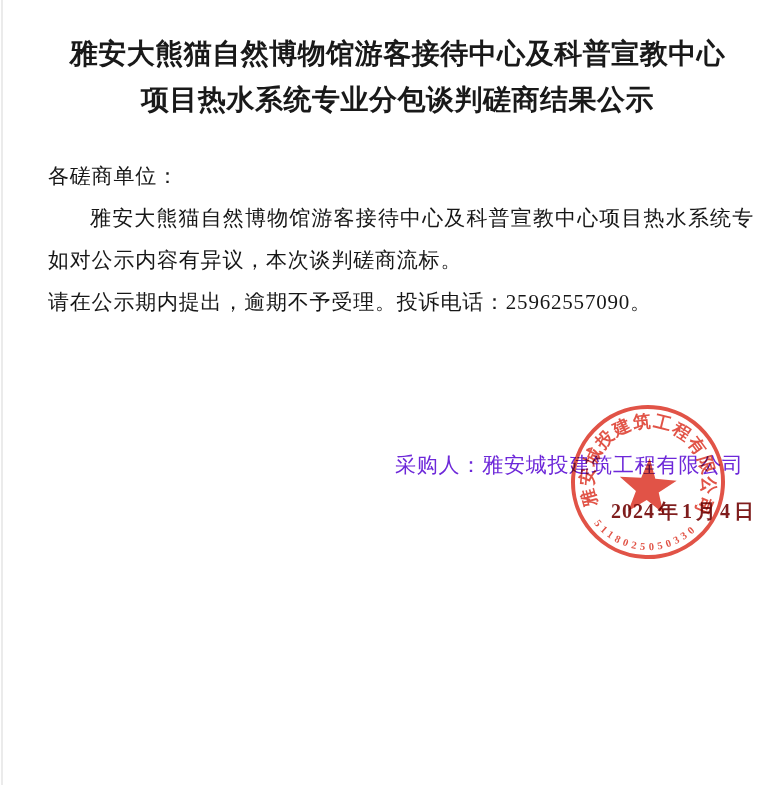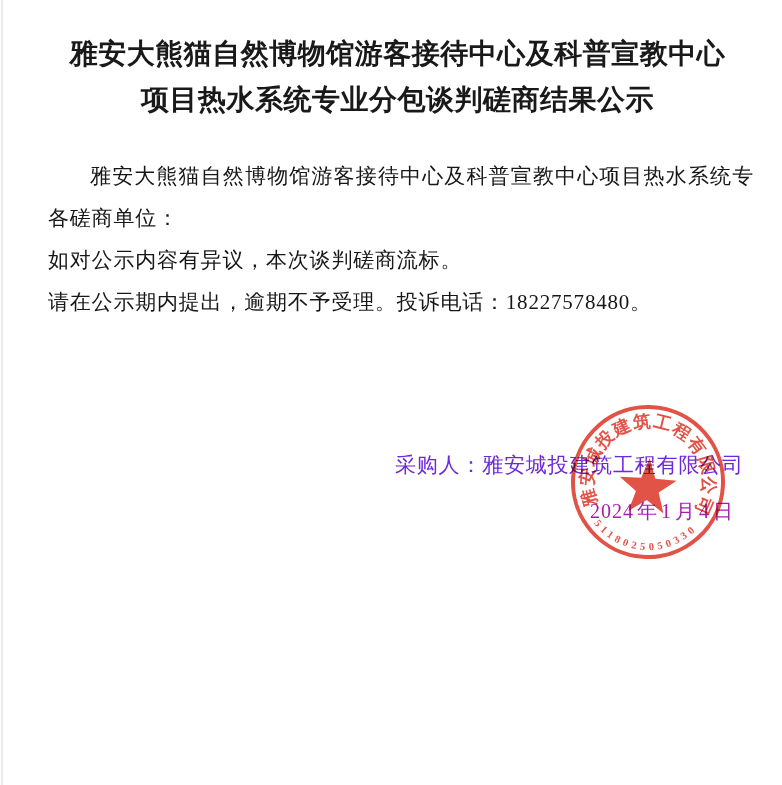--- a/index.html
+++ b/index.html
@@ -49,26 +49,27 @@
   .buyer-line {
     position: absolute;
     left: 395px; top: 451px;
     font-size: 21px;
     letter-spacing: 0.8px;
     color: #6d28d9;
     white-space: nowrap;
   }
   .date-line {
     position: absolute;
-    left: 590px; top: 498px;
+    left: 611px; top: 498px;
     font-size: 20px;
     letter-spacing: 1px;
     word-spacing: -3px;
-    color: #a21caf;
+    color: #7f1d1d;
     white-space: nowrap;
+    font-weight: bold;
   }
   .seal {
     position: absolute;
     left: 556px; top: 392px;
     width: 184px; height: 184px;
     mix-blend-mode: multiply;
     opacity: 0.85;
   }
   .seal text { font-family: "Liberation Serif", serif; }
 </style>
@@ -77,24 +78,24 @@
 
 <div class="page">
   <div class="scan-edge"></div>
 
   <h1 class="doc-title">
     <span class="tline">雅安大熊猫自然博物馆游客接待中心及科普宣教中心</span>
     <span class="tline">项目热水系统专业分包谈判磋商结果公示</span>
   </h1>
 
   <div class="body-text">
+    <div class="line lline">各磋商单位：</div>
     <div class="line jline indent">雅安大熊猫自然博物馆游客接待中心及科普宣教中心项目热水系统专</div>
-    <div class="line lline">各磋商单位：</div>
     <div class="line lline">如对公示内容有异议，本次谈判磋商流标。</div>
-    <div class="line lline">请在公示期内提出，逾期不予受理。投诉电话：18227578480。</div>
+    <div class="line lline">请在公示期内提出，逾期不予受理。投诉电话：25962557090。</div>
   </div>
 
   <div class="buyer-line">
     <span>采购人：</span><span>雅安城投建筑工程有限公司</span>
   </div>
 
   <div class="date-line">2024 年 1 月 4 日</div>
 
   <svg class="seal" viewBox="0 0 184 184" aria-hidden="true">
     <g transform="rotate(4 92 90)">

